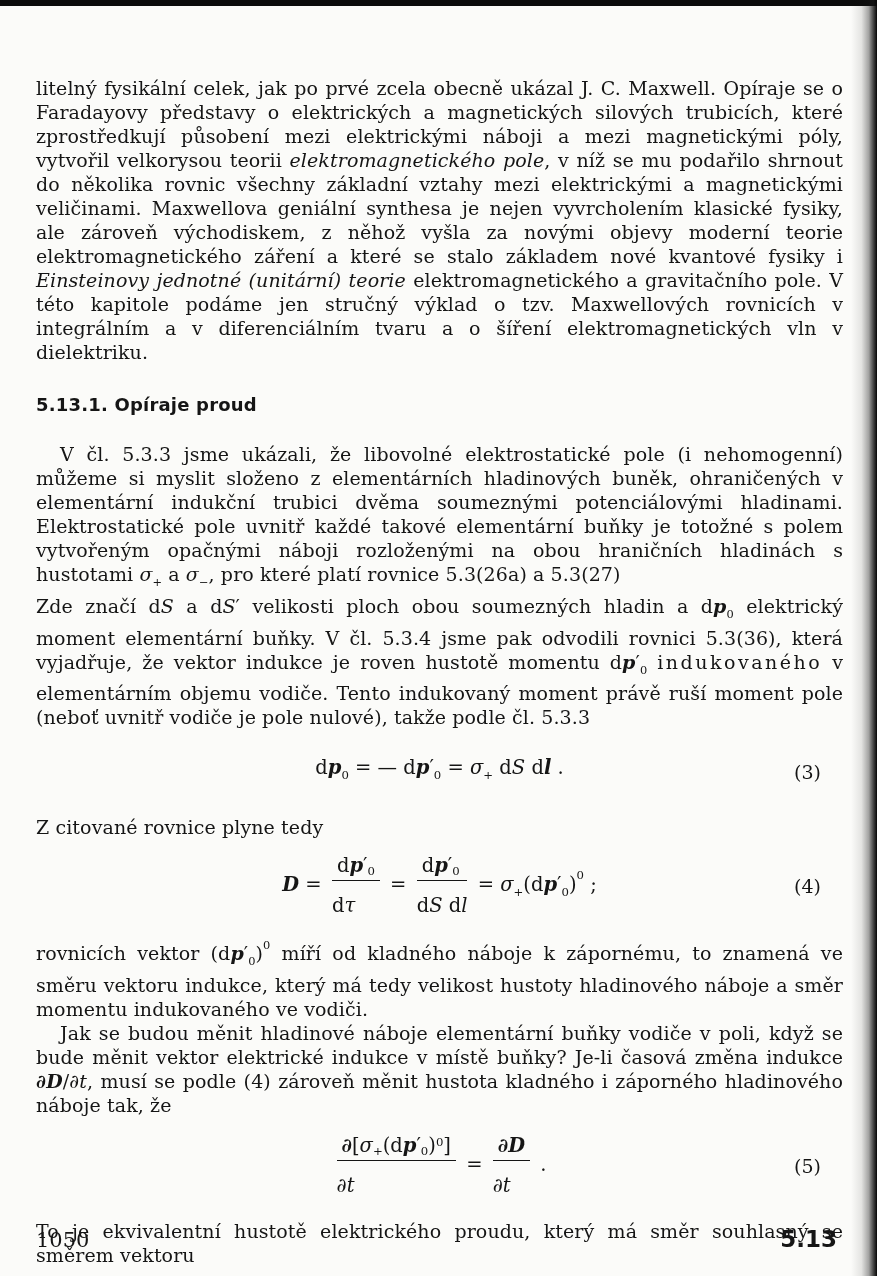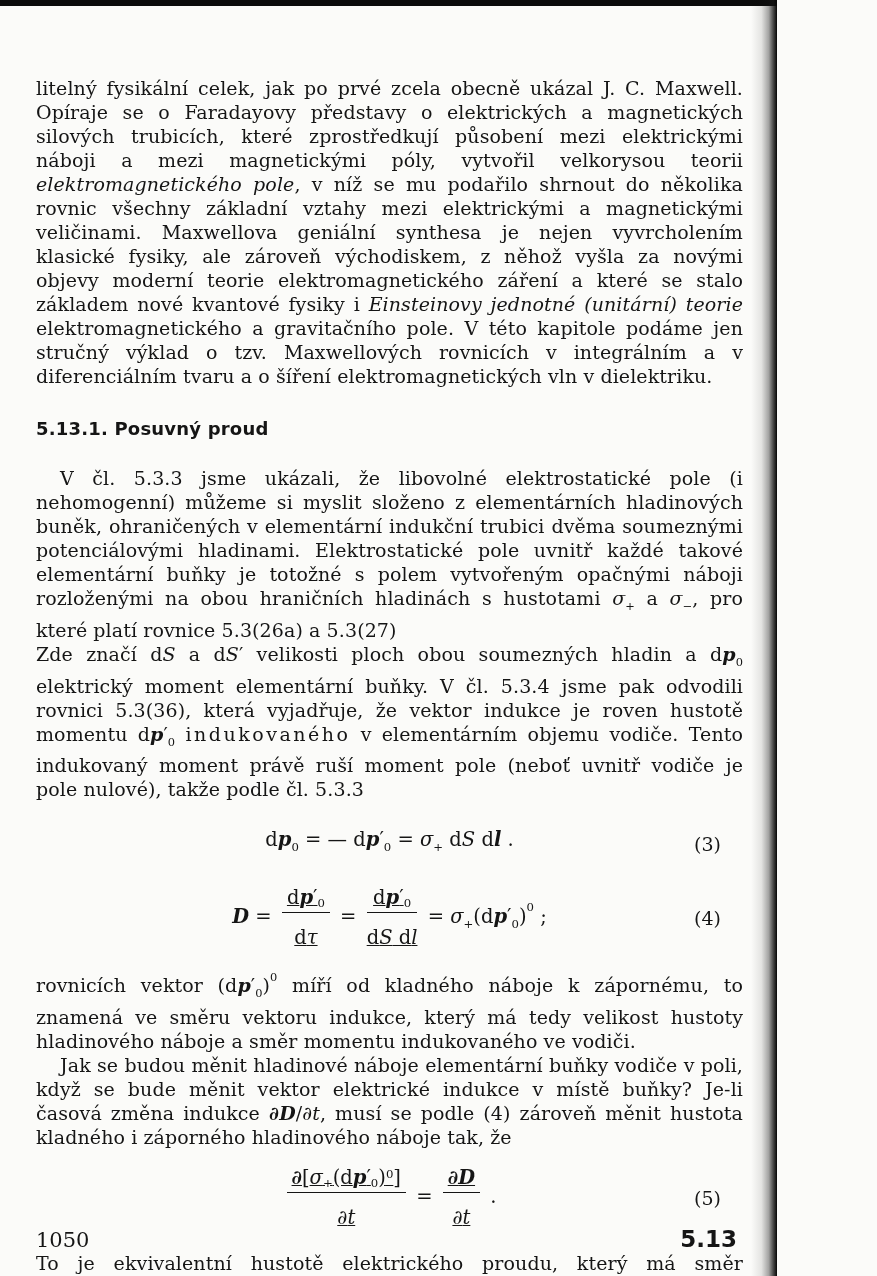--- a/index.html
+++ b/index.html
@@ -1,19 +1,19 @@
 <!DOCTYPE html>
 <html lang="cs"><head>
 <meta charset="utf-8">
 <style>
   html, body { margin: 0; padding: 0; background: #fbfbf9; }
 
   .page {
     position: relative;
-    width: 777px;
+    width: 877px;
     height: 1276px;
     background: #fbfbf9;
     overflow: hidden;
     color: #151515;
     font-family: "DejaVu Serif", serif;
   }
 
   .scan-top {
     position: absolute; top: 0; left: 0;
     width: 100%; height: 6px;
@@ -76,24 +76,23 @@
   .it  { font-style: italic; }
   .bi  { font-style: italic; font-weight: bold; }
   .b   { font-weight: bold; }
   .sub { font-size: 60%; vertical-align: -20%; }
   .sup { font-size: 60%; vertical-align: 45%; }
   .sp  { letter-spacing: 2.5px; }
 
   .frac {
     display: inline-block;
     vertical-align: -1.05em;
-    text-align: center;
+    text-align: left;
     margin: 0 4px;
     line-height: 1.15;
-    text-decoration: underline;
   }
   .fnum { display: block; padding: 0 5px 2px; border-bottom: 1.6px solid #151515; }
   .fden { display: block; padding-top: 2px; margin-top: 12px; }
 
   .pre-eq { margin: 4px 0 2px; }
 
   .footer {
     position: absolute;
     left: 36px; right: 40px; bottom: 24px;
     display: flex;
@@ -107,33 +106,34 @@
 <body>
 
 <div class="page">
   <div class="scan-top"></div>
   <div class="scan-right"></div>
 
   <div class="content">
 
     <p class="body"><span>litelný fysikální celek, jak po prvé zcela obecně ukázal J. C. Maxwell. Opíraje se o Faradayovy představy o elektrických a magnetických silových trubicích, které zprostředkují působení mezi elektrickými náboji a mezi magnetickými póly, vytvořil velkorysou teorii </span><span class="it">elektromagnetického pole</span><span>, v níž se mu podařilo shrnout do několika rovnic všechny základní vztahy mezi elektrickými a magnetickými veličinami. Maxwellova geniální synthesa je nejen vyvrcholením klasické fysiky, ale zároveň východiskem, z něhož vyšla za novými objevy moderní teorie elektromagnetického záření a které se stalo základem nové kvantové fysiky i </span><span class="it">Einsteinovy jednotné (unitární) teorie</span><span> elektromagnetického a gravitačního pole. V této kapitole podáme jen stručný výklad o tzv. Maxwellových rovnicích v integrálním a v diferenciálním tvaru a o šíření elektromagnetických vln v dielektriku.</span></p>
 
-    <h2 class="heading">5.13.1. Posuvný proud</h2>
+    <h2 class="heading">5.13.1. Opíraje proud</h2>
 
     <p class="body indent"><span>V čl. 5.3.3 jsme ukázali, že libovolné elektrostatické pole (i nehomogenní) můžeme si myslit složeno z elementárních hladinových buněk, ohraničených v elementární indukční trubici dvěma soumeznými potenciálovými hladinami. Elektrostatické pole uvnitř každé takové elementární buňky je totožné s polem vytvořeným opačnými náboji rozloženými na obou hraničních hladinách s hustotami </span><span class="it">σ</span><span class="sub">+</span><span> a </span><span class="it">σ</span><span class="sub">−</span><span>, pro které platí rovnice 5.3(26a) a 5.3(27)</span></p>
 
 
 
     <p class="body"><span>Zde značí d</span><span class="it">S</span><span> a d</span><span class="it">S</span><span>′</span><span> velikosti ploch obou soumezných hladin a d</span><span class="bi">p</span><span class="sub">0</span><span> elektrický moment elementární buňky. V čl. 5.3.4 jsme pak odvodili rovnici 5.3(36), která vyjadřuje, že vektor indukce je roven hustotě momentu d</span><span class="bi">p</span><span>′</span><span class="sub">0</span><span> </span><span class="sp">indukovaného</span><span> v elementárním objemu vodiče. Tento indukovaný moment právě ruší moment pole (neboť uvnitř vodiče je pole nulové), takže podle čl. 5.3.3</span></p>
 
     <div class="eqrow eq3">
       <span class="eqbody"><span>d</span><span class="bi">p</span><span class="sub">0</span><span> = — d</span><span class="bi">p</span><span>′</span><span class="sub">0</span><span> = </span><span class="it">σ</span><span class="sub">+</span><span> d</span><span class="it">S</span><span> d</span><span class="bi">l</span><span> .</span></span>
       <span class="eqnum">(3)</span>
     </div>
 
+    <p class="body pre-eq"><span>Z citované rovnice plyne tedy</span></p>
 
     <div class="eqrow eq4">
       <span class="eqbody"><span class="bi">D</span><span> = </span><span class="frac"><span class="fnum"><span>d</span><span class="bi">p</span><span>′</span><span class="sub">0</span></span><span class="fden"><span>d</span><span class="it">τ</span></span></span><span> = </span><span class="frac"><span class="fnum"><span>d</span><span class="bi">p</span><span>′</span><span class="sub">0</span></span><span class="fden"><span>d</span><span class="it">S</span><span> d</span><span class="it">l</span></span></span><span> = </span><span class="it">σ</span><span class="sub">+</span><span>(d</span><span class="bi">p</span><span>′</span><span class="sub">0</span><span>)</span><span class="sup">0</span><span> ;</span></span>
       <span class="eqnum">(4)</span>
     </div>
 
     <p class="body"><span>rovnicích vektor (d</span><span class="bi">p</span><span>′</span><span class="sub">0</span><span>)</span><span class="sup">0</span><span> míří od kladného náboje k zápornému, to znamená ve směru vektoru indukce, který má tedy velikost hustoty hladinového náboje a směr momentu indukovaného ve vodiči.</span></p>
 
     <p class="body indent"><span>Jak se budou měnit hladinové náboje elementární buňky vodiče v poli, když se bude měnit vektor elektrické indukce v místě buňky? Je-li časová změna indukce </span><span class="b">∂</span><span class="bi">D</span><span>/∂</span><span class="it">t</span><span>, musí se podle (4) zároveň měnit hustota kladného i záporného hladinového náboje tak, že</span></p>
 

